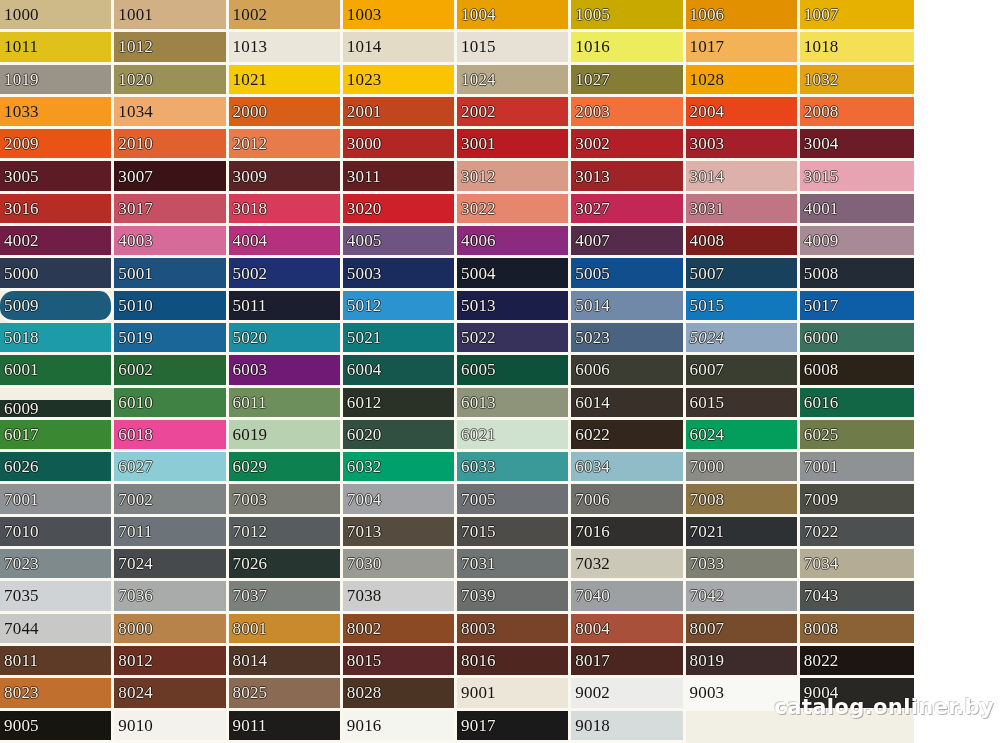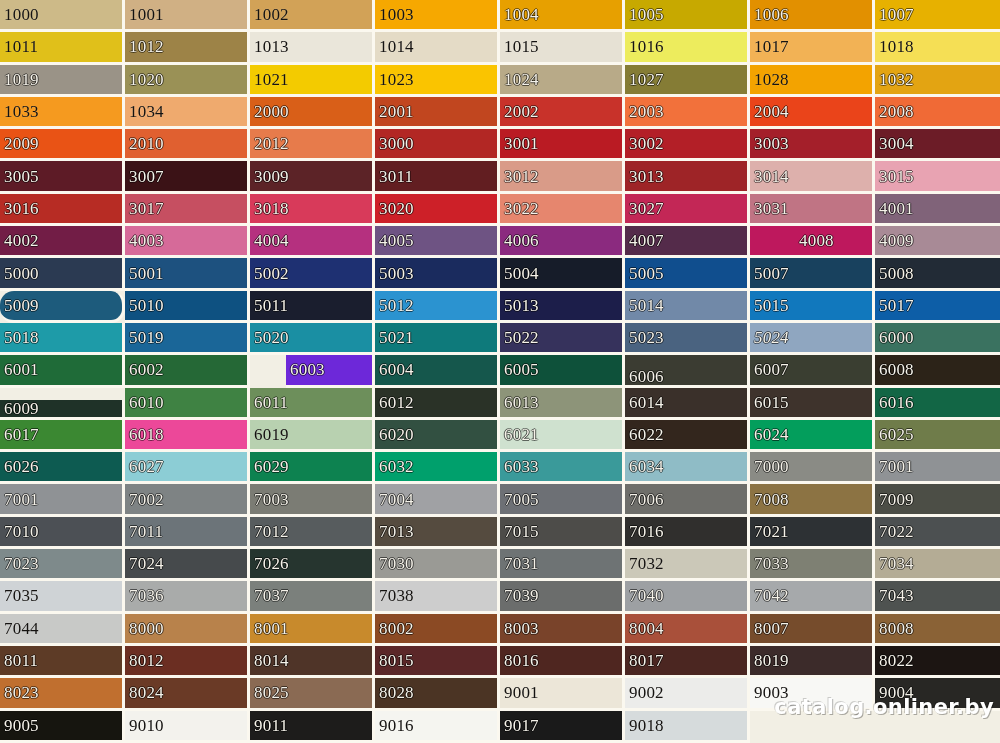--- a/index.html
+++ b/index.html
@@ -9,21 +9,21 @@
     background: #ffffff;
   }
   body {
     width: 1000px;
     height: 743px;
     overflow: hidden;
     font-family: "Liberation Serif", "DejaVu Serif", serif;
   }
   #chart {
     position: relative;
-    width: 1000px;
+    width: 914px;
     height: 743px;
     background: #f2efe4;
     display: grid;
     grid-template-columns: repeat(8, 1fr);
     grid-auto-rows: 32.3043px;
     gap: 0;
   }
   .swatch {
     position: relative;
     box-sizing: border-box;
@@ -256,21 +256,21 @@
     </div>
     <div class="swatch" style="background-color: rgb(110, 83, 131);">
       <span class="swatch-label lbl-light">4005</span>
     </div>
     <div class="swatch" style="background-color: rgb(139, 42, 127);">
       <span class="swatch-label lbl-light">4006</span>
     </div>
     <div class="swatch" style="background-color: rgb(84, 43, 74);">
       <span class="swatch-label lbl-light">4007</span>
     </div>
-    <div class="swatch" style="background-color: #be185d; padding-left: 45px;">
+    <div class="swatch" style="background-color: #7f1d1d;">
       <span class="swatch-label lbl-light">4008</span>
     </div>
     <div class="swatch" style="background-color: rgb(168, 138, 150);">
       <span class="swatch-label lbl-light">4009</span>
     </div>
     <div class="swatch" style="background-color: rgb(43, 58, 82);">
       <span class="swatch-label lbl-light">5000</span>
     </div>
     <div class="swatch" style="background-color: rgb(29, 81, 127);">
       <span class="swatch-label lbl-light">5001</span>
@@ -340,30 +340,30 @@
     </div>
     <div class="swatch" style="background-color: rgb(58, 114, 96);">
       <span class="swatch-label lbl-light">6000</span>
     </div>
     <div class="swatch" style="background-color: rgb(31, 107, 56);">
       <span class="swatch-label lbl-light">6001</span>
     </div>
     <div class="swatch" style="background-color: rgb(37, 104, 54);">
       <span class="swatch-label lbl-light">6002</span>
     </div>
-    <div class="swatch" style="background-color: #6d28d9; margin-left: 36px;">
+    <div class="swatch" style="background-color: #701a75;">
       <span class="swatch-label lbl-light">6003</span>
     </div>
     <div class="swatch" style="background-color: rgb(21, 87, 76);">
       <span class="swatch-label lbl-light">6004</span>
     </div>
     <div class="swatch" style="background-color: rgb(14, 81, 58);">
       <span class="swatch-label lbl-light">6005</span>
     </div>
-    <div class="swatch" style="background-color: rgb(59, 60, 50); align-items: flex-end;">
+    <div class="swatch" style="background-color: rgb(59, 60, 50);">
       <span class="swatch-label lbl-light">6006</span>
     </div>
     <div class="swatch" style="background-color: rgb(58, 62, 49);">
       <span class="swatch-label lbl-light">6007</span>
     </div>
     <div class="swatch" style="background-color: rgb(44, 35, 24);">
       <span class="swatch-label lbl-light">6008</span>
     </div>
     <div class="swatch" style="background-color: rgb(31, 50, 40); margin-top: 12px;">
       <span class="swatch-label lbl-light">6009</span>

